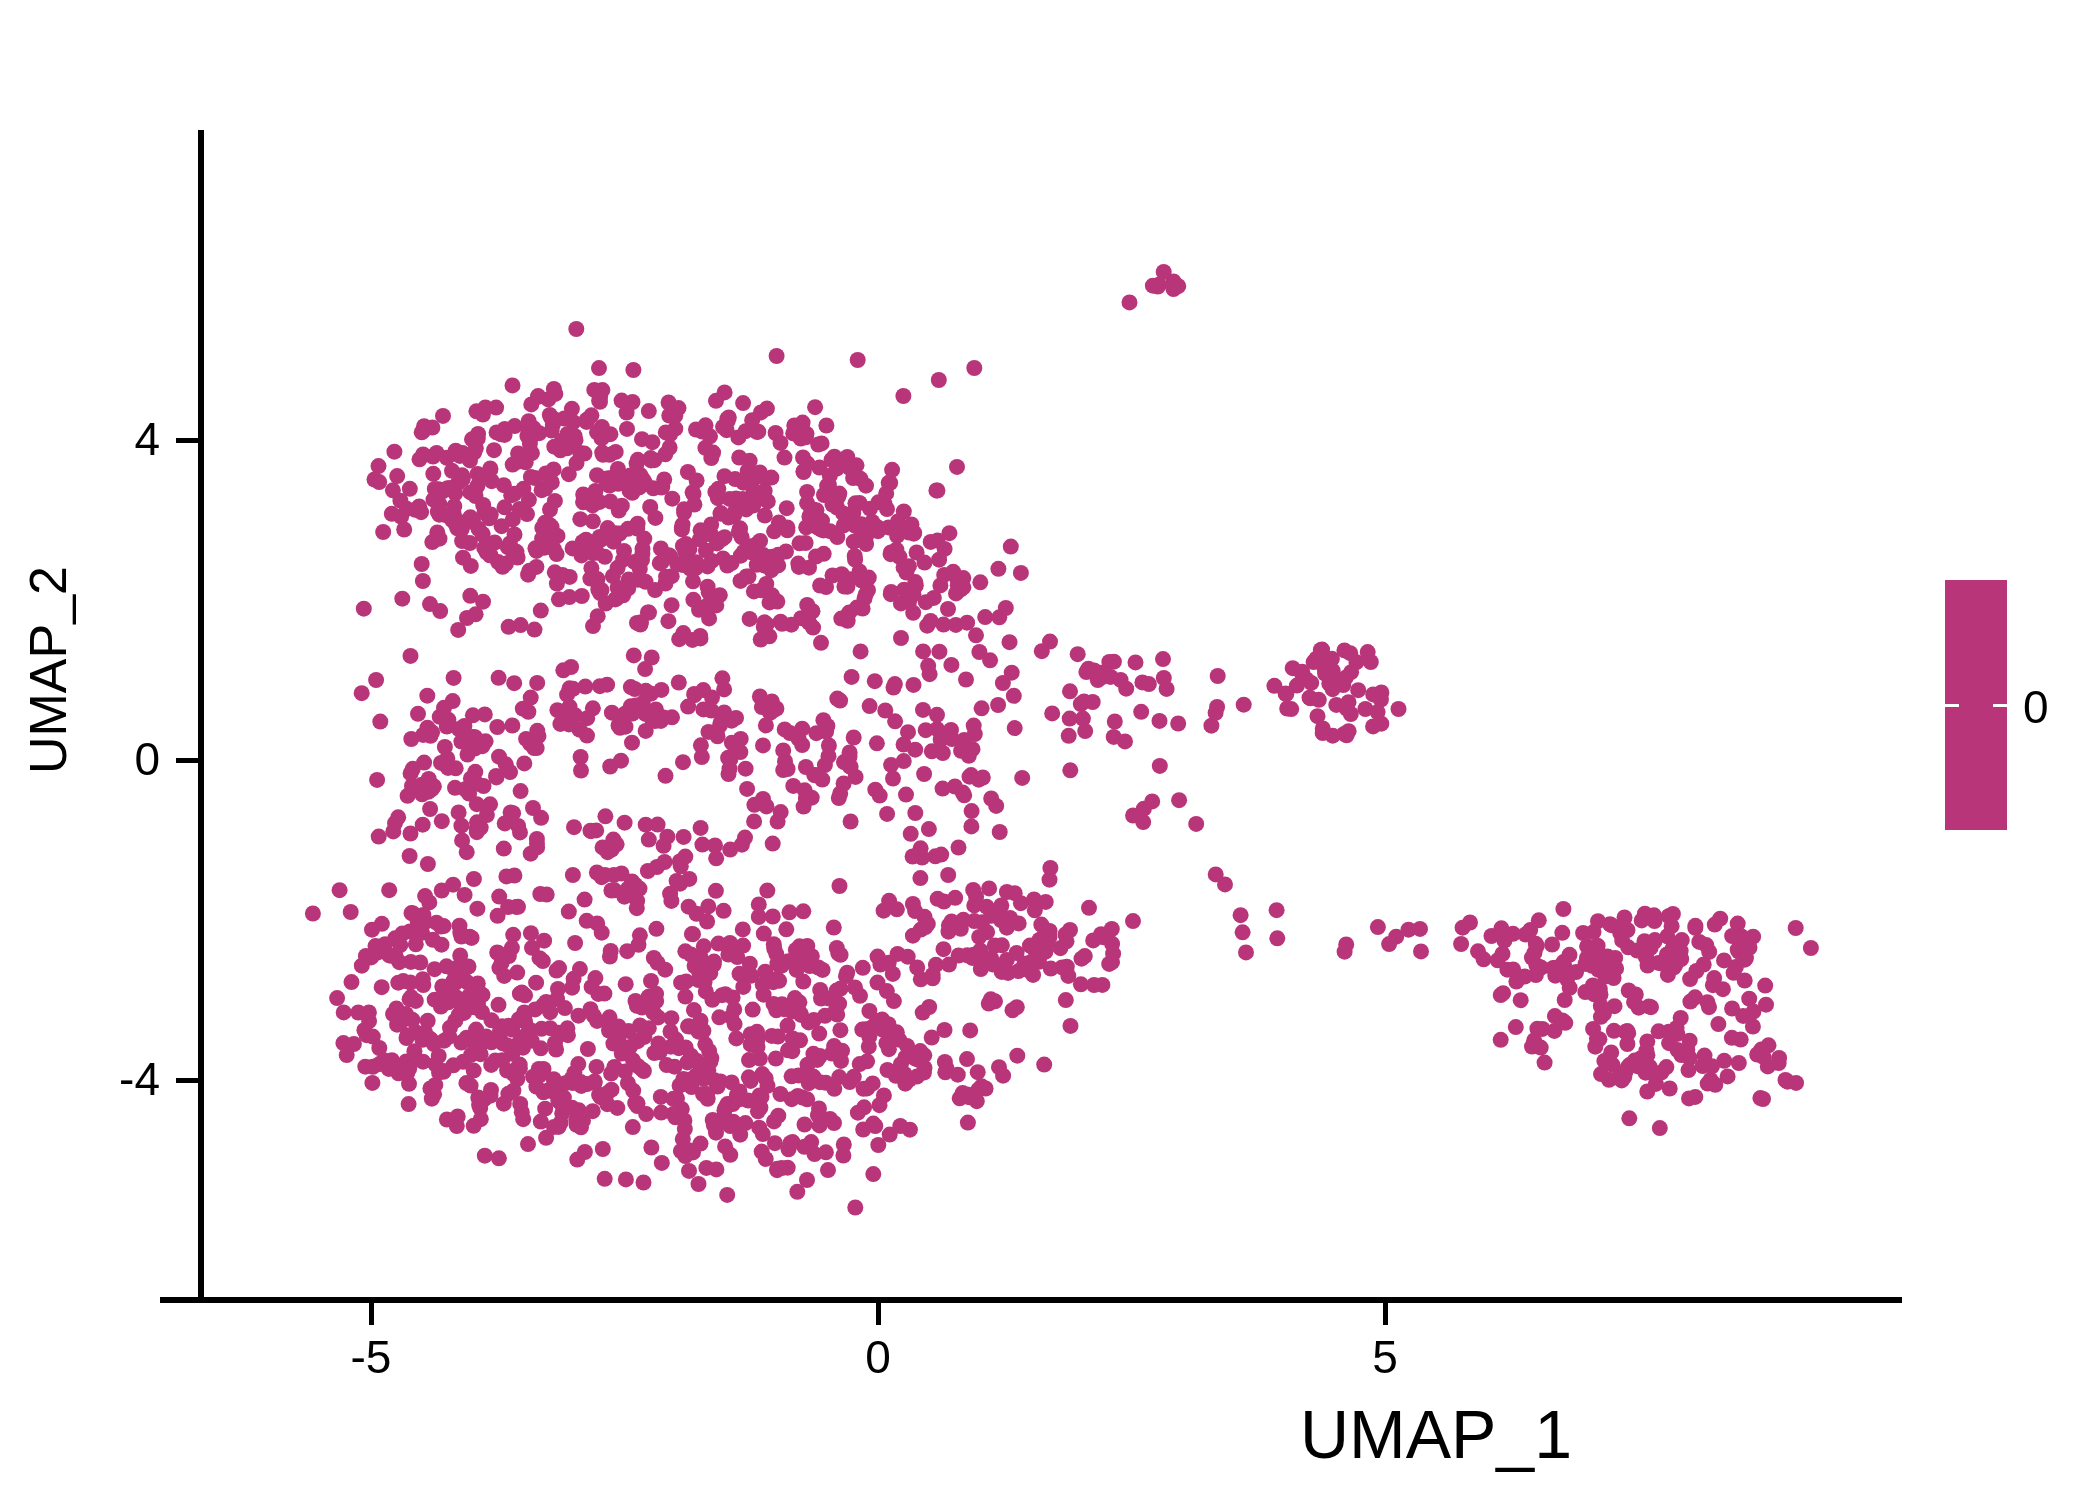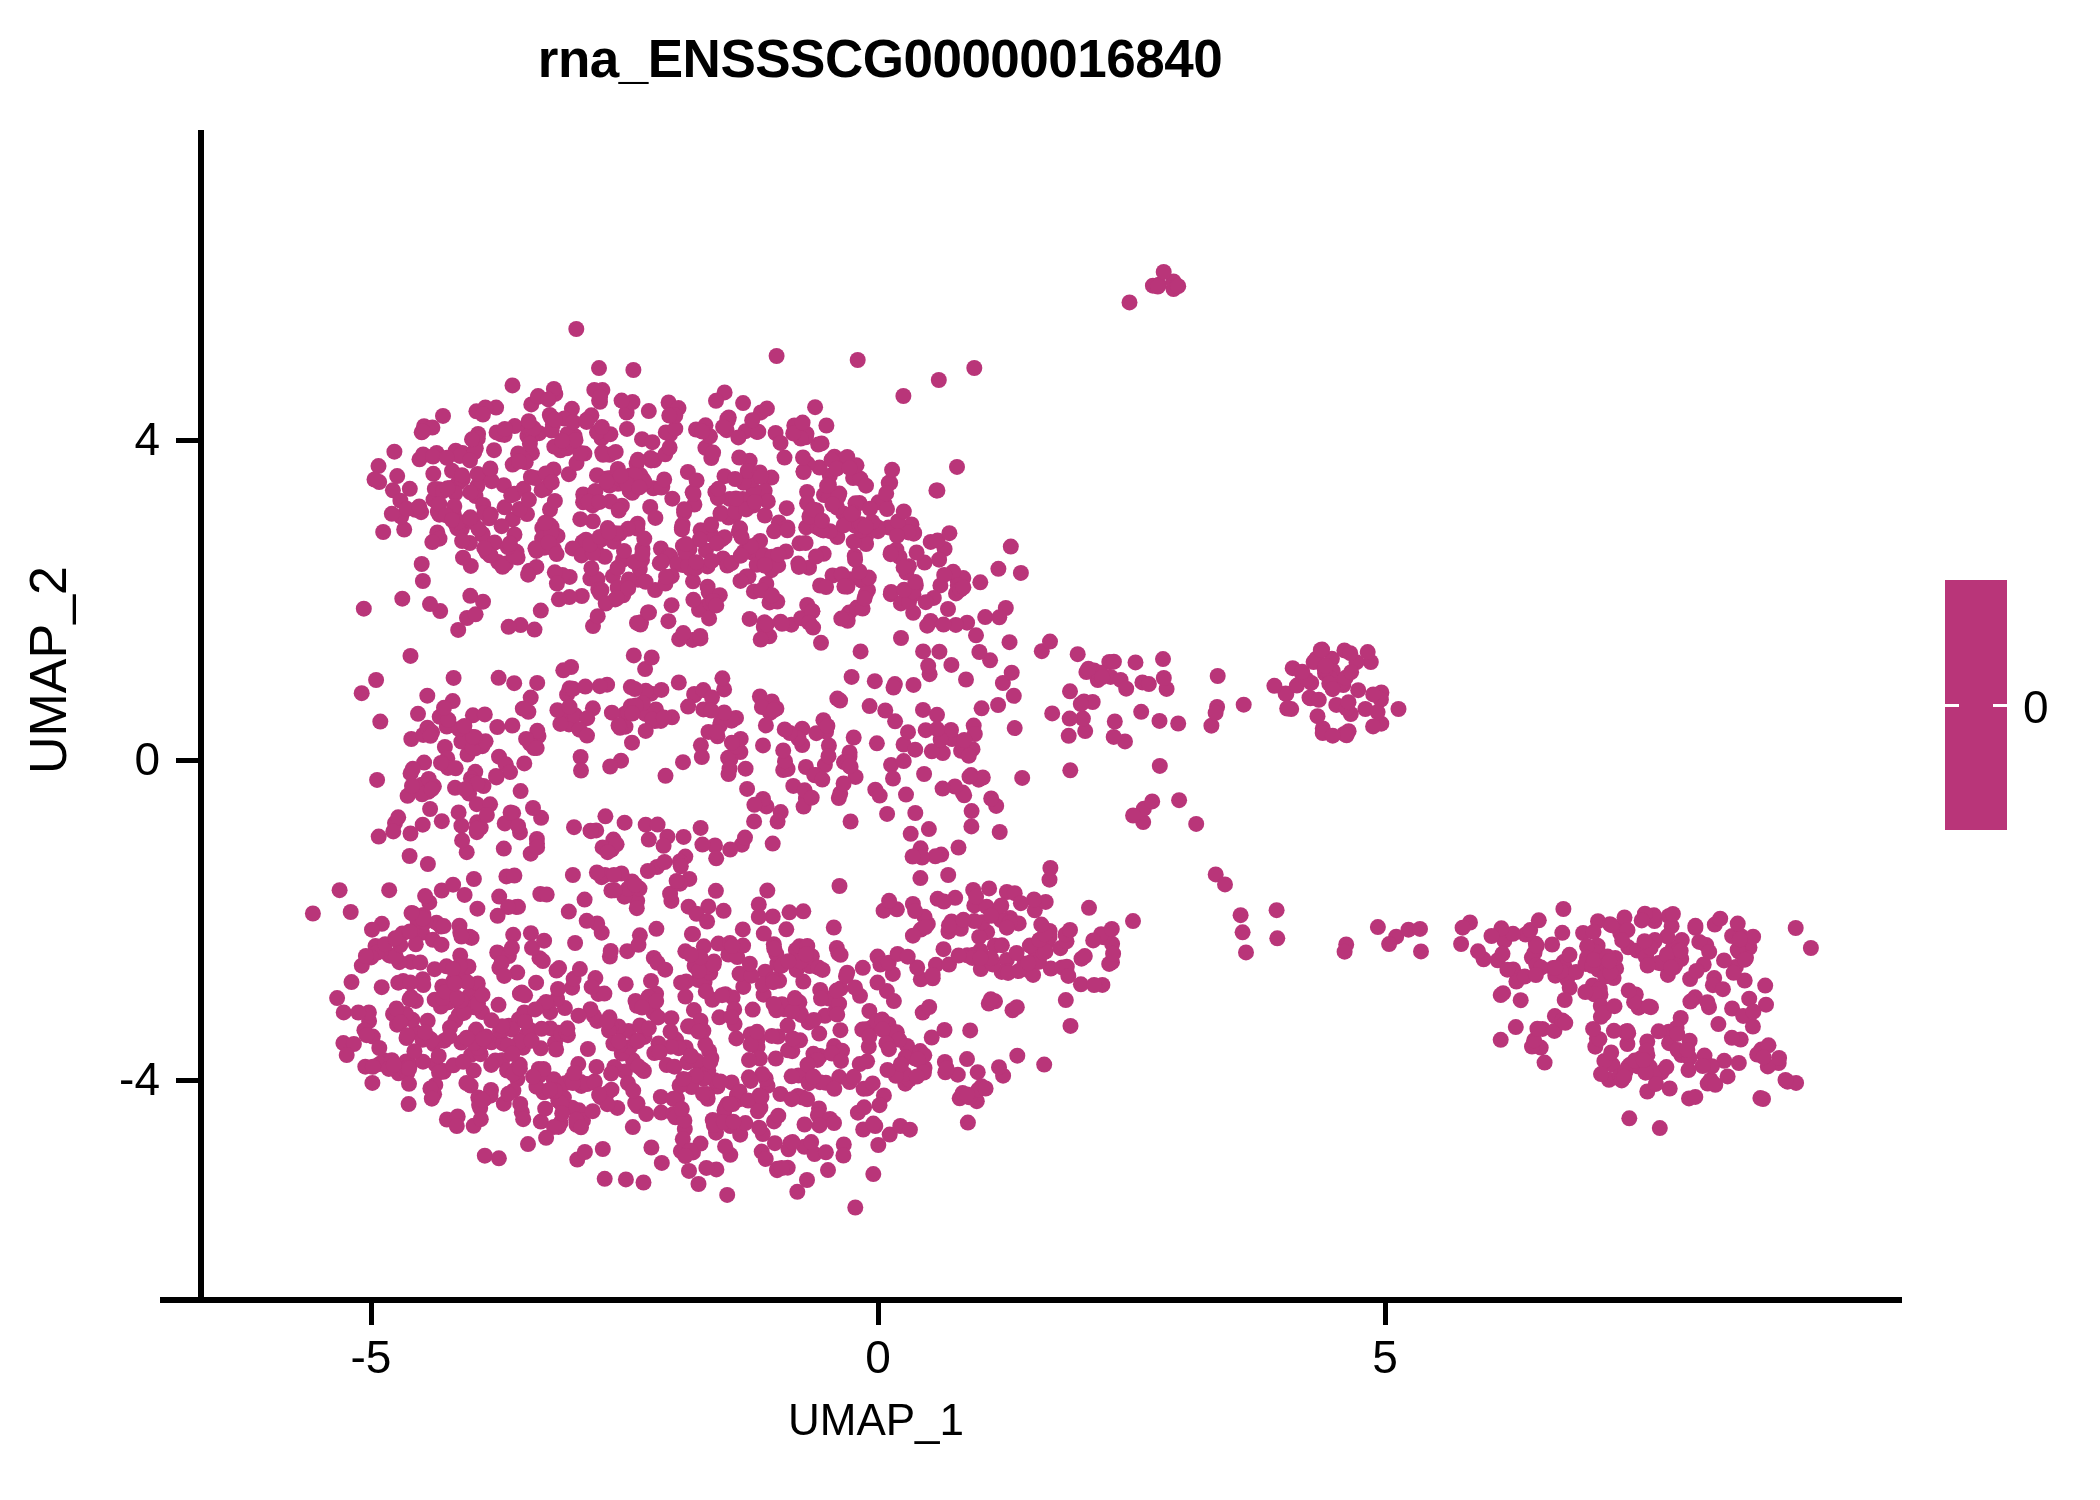--- a/index.html
+++ b/index.html
@@ -101,25 +101,25 @@
     top: 640px;
     width: 800px;
     text-align: center;
     transform: rotate(-90deg);
     font-size: 52px;
     color: #000000;
     white-space: nowrap;
   }
   #x-axis-title {
     position: absolute;
-    left: 196px;
+    left: 212px;
     top: 1395px;
     width: 1360px;
-    text-align: center;
-    font-size: 44px;
+    text-align: right;
+    font-size: 68px;
     color: #000000;
     white-space: nowrap;
   }
   #legend {
     position: absolute;
     left: 1945px;
     top: 580px;
     width: 140px;
     height: 340px;
   }
@@ -142,21 +142,20 @@
     top: 100px;
     font-size: 46px;
     color: #000000;
   }
 </style>
 </head>
 <body>
 
 <div id="plot-root">
 
-  <div id="chart-title">rna_ENSSSCG00000016840</div>
 
   <div id="plot-area">
     <svg id="scatter-svg" viewBox="0 0 1700 1170" preserveAspectRatio="none">
         <circle cx="634.4" cy="326.7" r="8" fill="#b93579"></circle>
         <circle cx="344.1" cy="417.8" r="8" fill="#b93579"></circle>
         <circle cx="496.0" cy="299.5" r="8" fill="#b93579"></circle>
         <circle cx="575.6" cy="303.0" r="8" fill="#b93579"></circle>
         <circle cx="426.6" cy="282.6" r="8" fill="#b93579"></circle>
         <circle cx="606.2" cy="397.3" r="8" fill="#b93579"></circle>
         <circle cx="312.8" cy="389.4" r="8" fill="#b93579"></circle>

